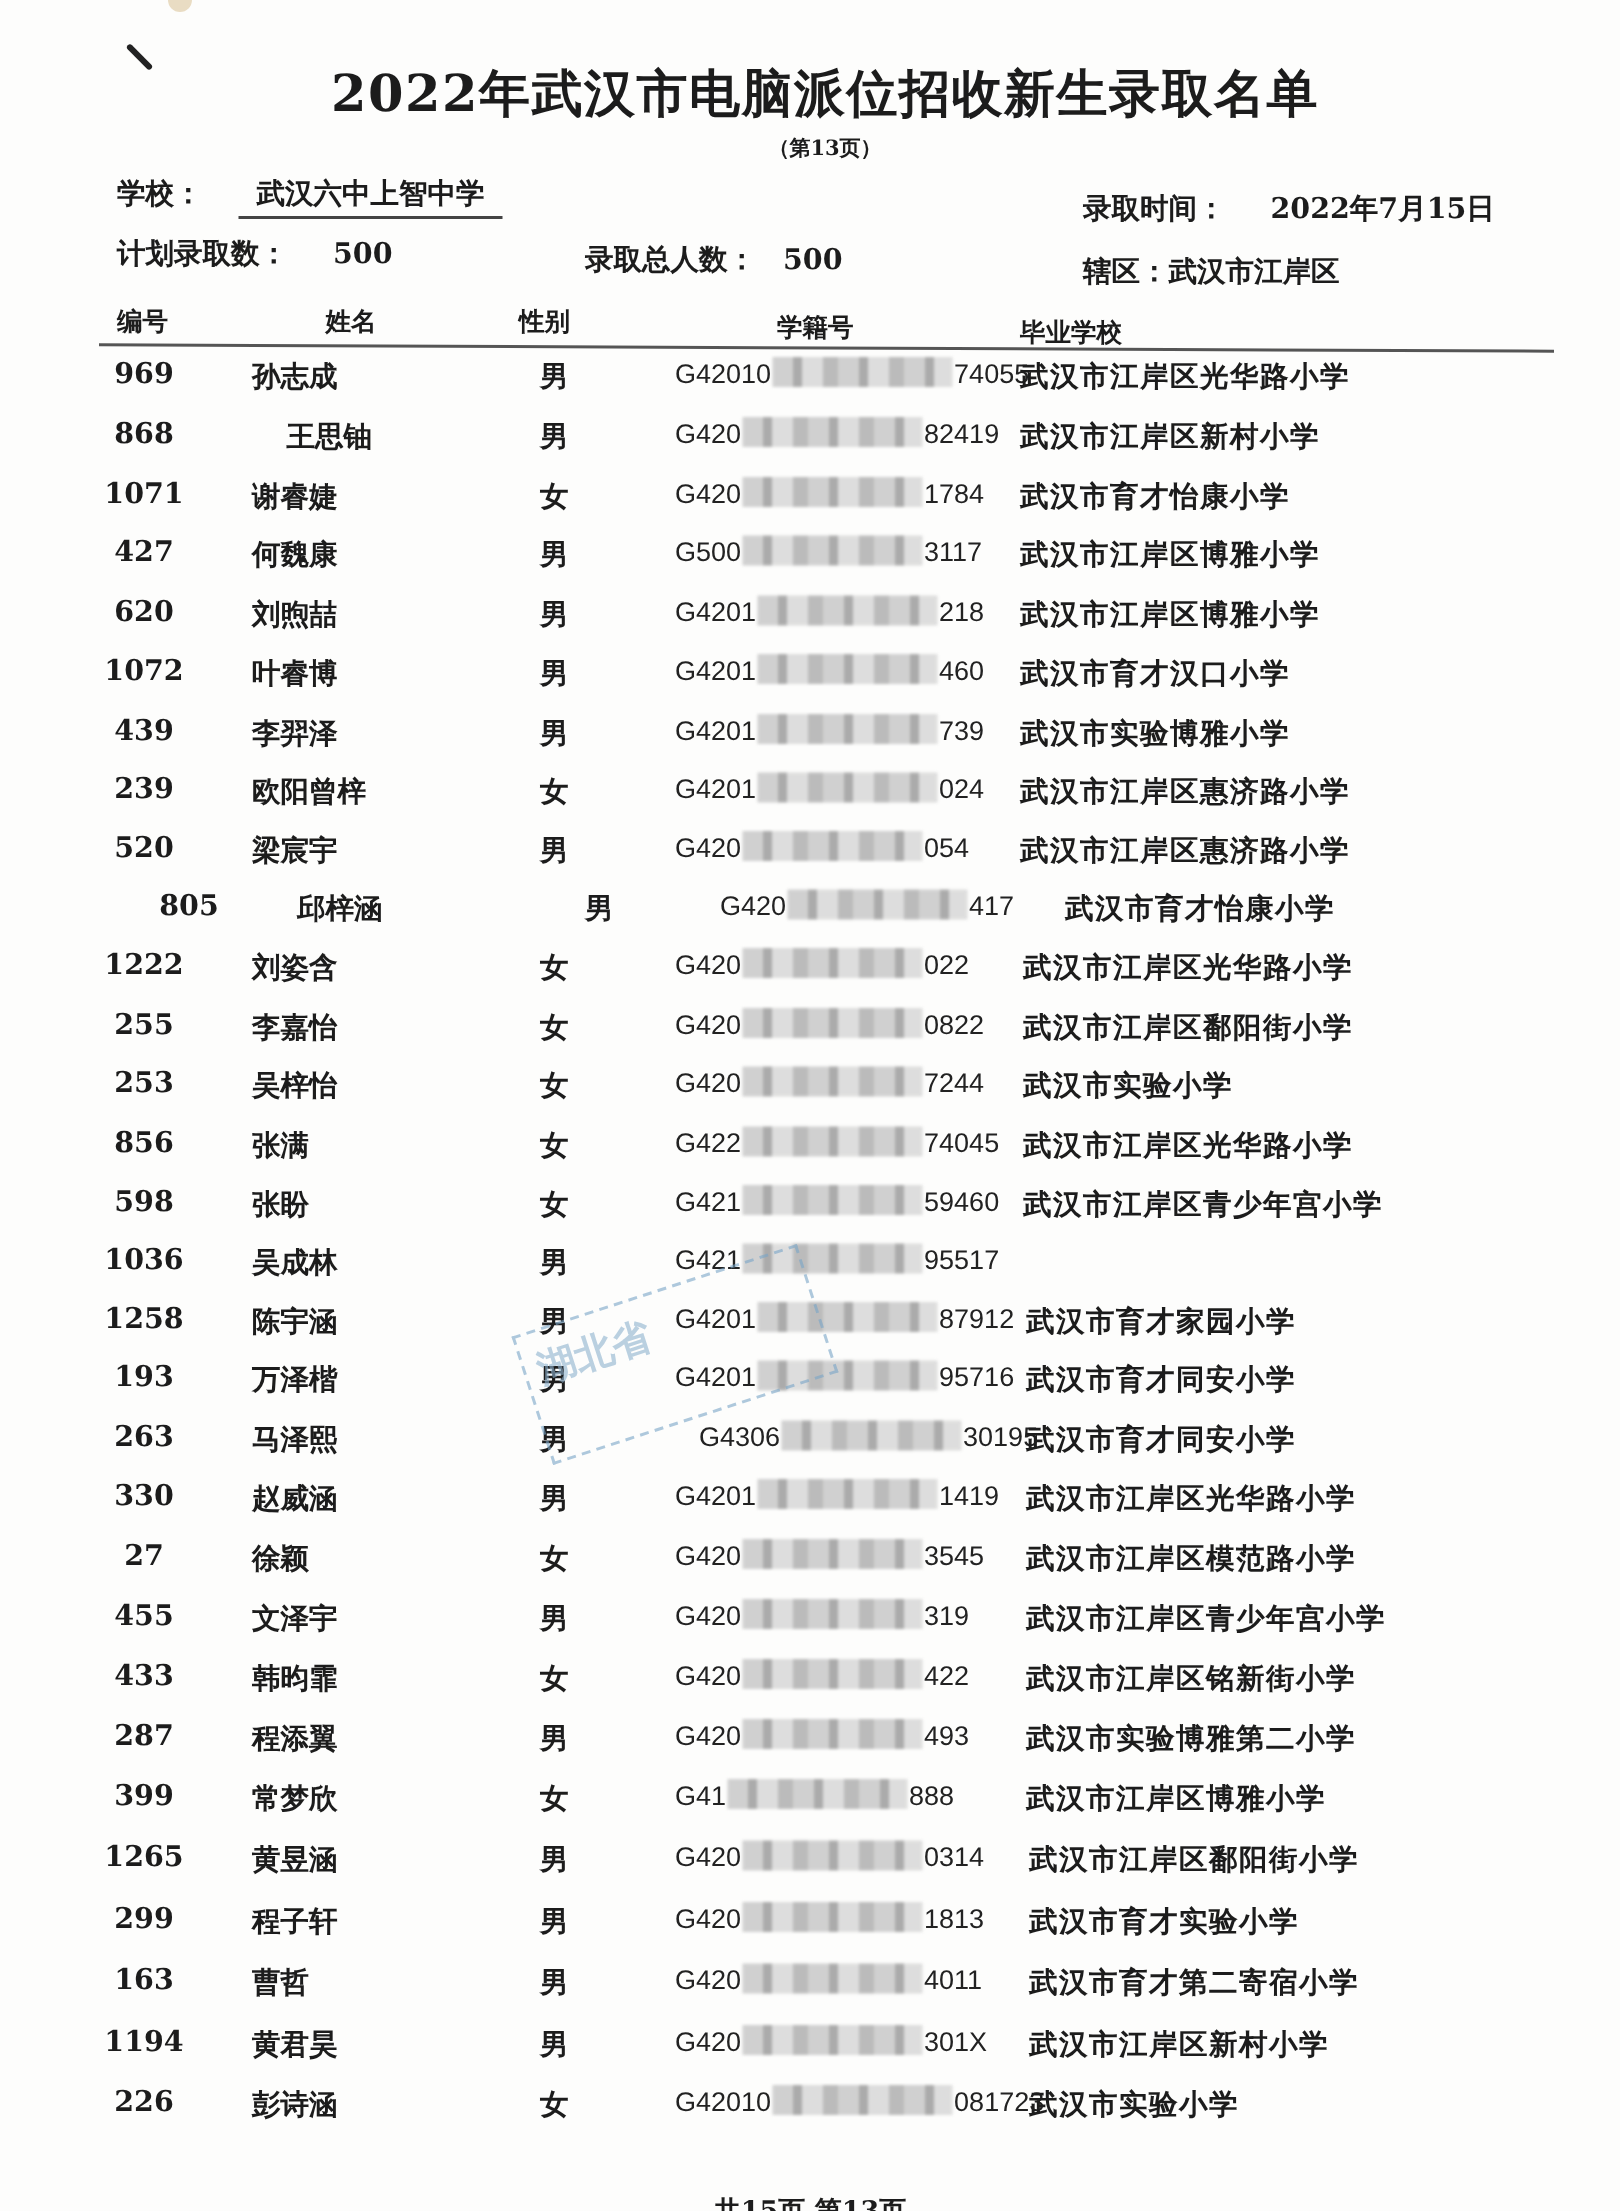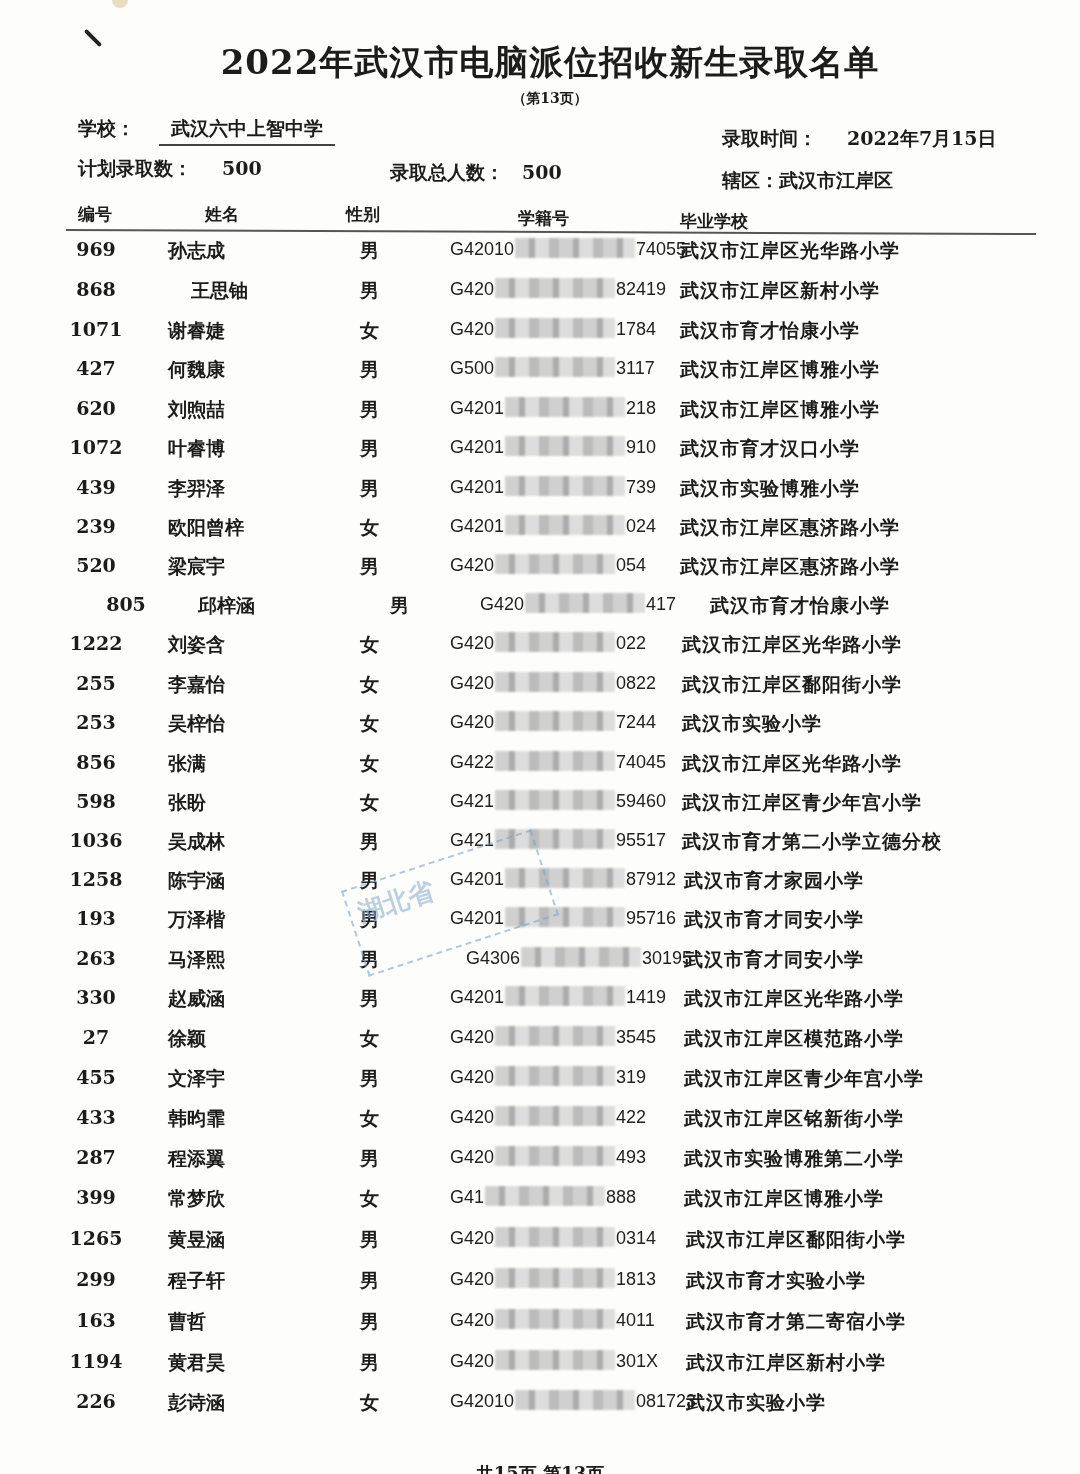--- a/index.html
+++ b/index.html
@@ -83,21 +83,21 @@
   </div>
   <div class="meta" style="left:390px; top:160px;">
     <span>录取总人数：</span><span class="v" style="margin-left:18px;">500</span>
   </div>
   <div class="meta" style="left:722px; top:168px;">
     <span>辖区：</span><span>武汉市江岸区</span>
   </div>
 
   <div>
     <span class="hdr" style="left:78px;">编号</span>
-    <span class="hdr" style="left:205px;">姓名</span>
+    <span class="hdr" style="left:217px;">姓名</span>
     <span class="hdr" style="left:346px;">性别</span>
     <span class="hdr" style="left:518px; top:207px;">学籍号</span>
     <span class="hdr" style="left:680px; top:210px;">毕业学校</span>
   </div>
   <div class="hdr-rule"></div>
 
   <div id="rows">
       <div class="row" style="top: 238px;">
         <span class="c-no" style="left:56px;">969</span>
         <span class="c-name" style="left:168px;">孙志成</span>
@@ -130,21 +130,21 @@
         <span class="c-no" style="left:56px;">620</span>
         <span class="c-name" style="left:168px;">刘煦喆</span>
         <span class="c-gender" style="left:360px;">男</span>
         <span class="c-id" style="left:450px;"><span style="position:static">G4201</span><span class="blur" style="position:static"></span><span style="position:static">218</span></span>
         <span class="c-school" style="left:680px;">武汉市江岸区博雅小学</span>
       </div>
       <div class="row" style="top: 436px;">
         <span class="c-no" style="left:56px;">1072</span>
         <span class="c-name" style="left:168px;">叶睿博</span>
         <span class="c-gender" style="left:360px;">男</span>
-        <span class="c-id" style="left:450px;"><span style="position:static">G4201</span><span class="blur" style="position:static"></span><span style="position:static">910</span></span>
+        <span class="c-id" style="left:450px;"><span style="position:static">G4201</span><span class="blur" style="position:static"></span><span style="position:static">460</span></span>
         <span class="c-school" style="left:680px;">武汉市育才汉口小学</span>
       </div>
       <div class="row" style="top: 476px;">
         <span class="c-no" style="left:56px;">439</span>
         <span class="c-name" style="left:168px;">李羿泽</span>
         <span class="c-gender" style="left:360px;">男</span>
         <span class="c-id" style="left:450px;"><span style="position:static">G4201</span><span class="blur" style="position:static"></span><span style="position:static">739</span></span>
         <span class="c-school" style="left:680px;">武汉市实验博雅小学</span>
       </div>
       <div class="row" style="top: 515px;">
@@ -201,21 +201,20 @@
         <span class="c-name" style="left:168px;">张盼</span>
         <span class="c-gender" style="left:360px;">女</span>
         <span class="c-id" style="left:450px;"><span style="position:static">G421</span><span class="blur" style="position:static"></span><span style="position:static">59460</span></span>
         <span class="c-school" style="left:682px;">武汉市江岸区青少年宫小学</span>
       </div>
       <div class="row" style="top: 829px;">
         <span class="c-no" style="left:56px;">1036</span>
         <span class="c-name" style="left:168px;">吴成林</span>
         <span class="c-gender" style="left:360px;">男</span>
         <span class="c-id" style="left:450px;"><span style="position:static">G421</span><span class="blur" style="position:static"></span><span style="position:static">95517</span></span>
-        <span class="c-school" style="left:682px;">武汉市育才第二小学立德分校</span>
       </div>
       <div class="row" style="top: 868px;">
         <span class="c-no" style="left:56px;">1258</span>
         <span class="c-name" style="left:168px;">陈宇涵</span>
         <span class="c-gender" style="left:360px;">男</span>
         <span class="c-id" style="left:450px;"><span style="position:static">G4201</span><span class="blur" style="position:static"></span><span style="position:static">87912</span></span>
         <span class="c-school" style="left:684px;">武汉市育才家园小学</span>
       </div>
       <div class="row" style="top: 907px;">
         <span class="c-no" style="left:56px;">193</span>

